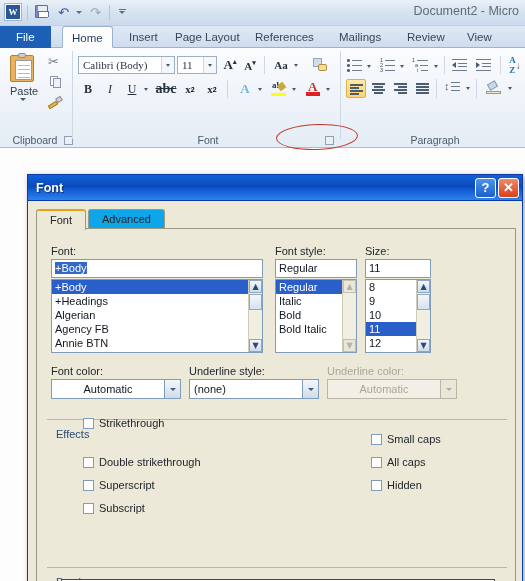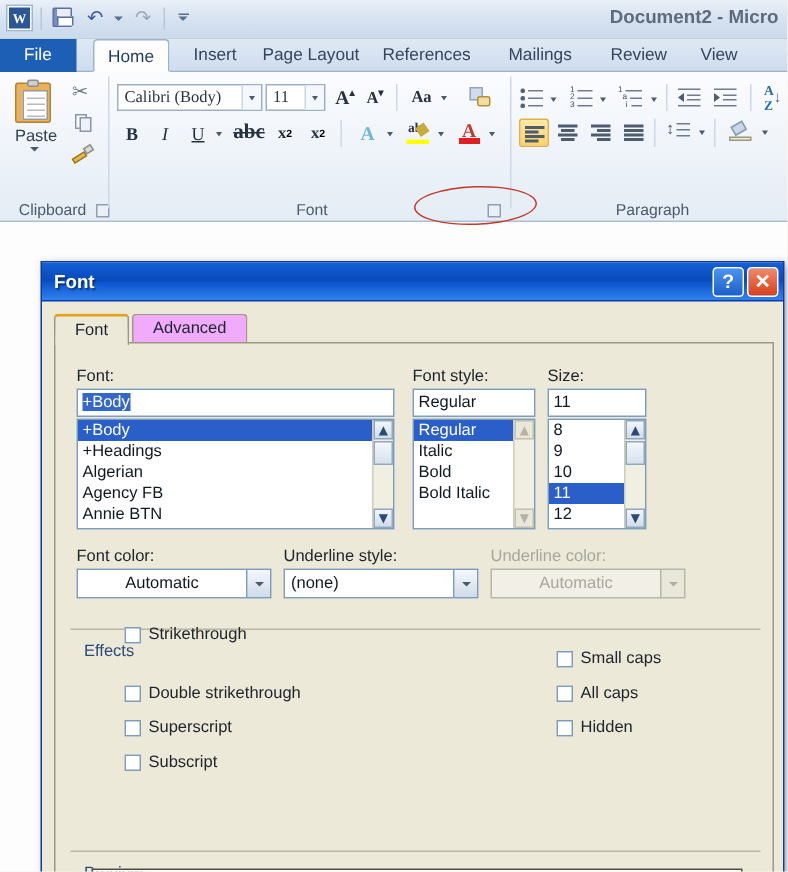--- a/index.html
+++ b/index.html
@@ -65,21 +65,20 @@
   .qat-more i:before{
     content:""; position:absolute; left:0; top:0; width:7px;height:1px;background:#5a6f8e;
   }
   .qat-more i:after{
     content:""; position:absolute; left:0.5px; top:2px;
     border-left:3px solid transparent;border-right:3px solid transparent;border-top:3px solid #5a6f8e;
   }
   .doc-title {
     position:absolute; right:6px; top:4px; color:#5d6b7c; font-size:12.5px;
     white-space:nowrap;
-    font-weight:bold;
   }
 
   
   .tabstrip {
     position:absolute; left:0; top:26px; width:525px; height:22px;
     background:linear-gradient(#dfe9f5,#cfdced); border-bottom:1px solid #9cb3cd;
   }
   .tab {
     position:absolute; top:0; height:22px; line-height:22px; padding:0 9px;
     font-size:11.5px; color:#35465c; white-space:nowrap; cursor:default;
@@ -210,21 +209,21 @@
     font-size:13px;font-weight:bold; cursor:default;
   }
   .tbtn.help { background:linear-gradient(#4b94f0,#1d5fc8); }
   .tbtn.close { background:linear-gradient(#f08a6a,#d8401a); }
 
   .dlg-body { position:relative; padding:8px; height:calc(100% - 26px); }
 
   .tabs2 { position:absolute; left:8px; top:8px; height:20px; display:flex; }
   .t2 {
     height:28px; line-height:19px; padding:0 13px; font-size:11px; color:#20262e;
-    border:1px solid #9a9a84; border-bottom:none; background:#f0abfc;
+    border:1px solid #9a9a84; border-bottom:none; background:#0ea5e9;
     border-radius:3px 3px 0 0; margin-right:2px; cursor:default;
   }
   .t2.on {
     background:#ece9d8; border-top:2px solid #e3a21a; position:relative; z-index:3;
     padding-top:0; height:21px; line-height:19px;
   }
   .tabpanel {
     position:absolute; left:8px; top:27px; width:480px; height:378px;
     border:1px solid #9a9a84; background:#ece9d8;
   }

